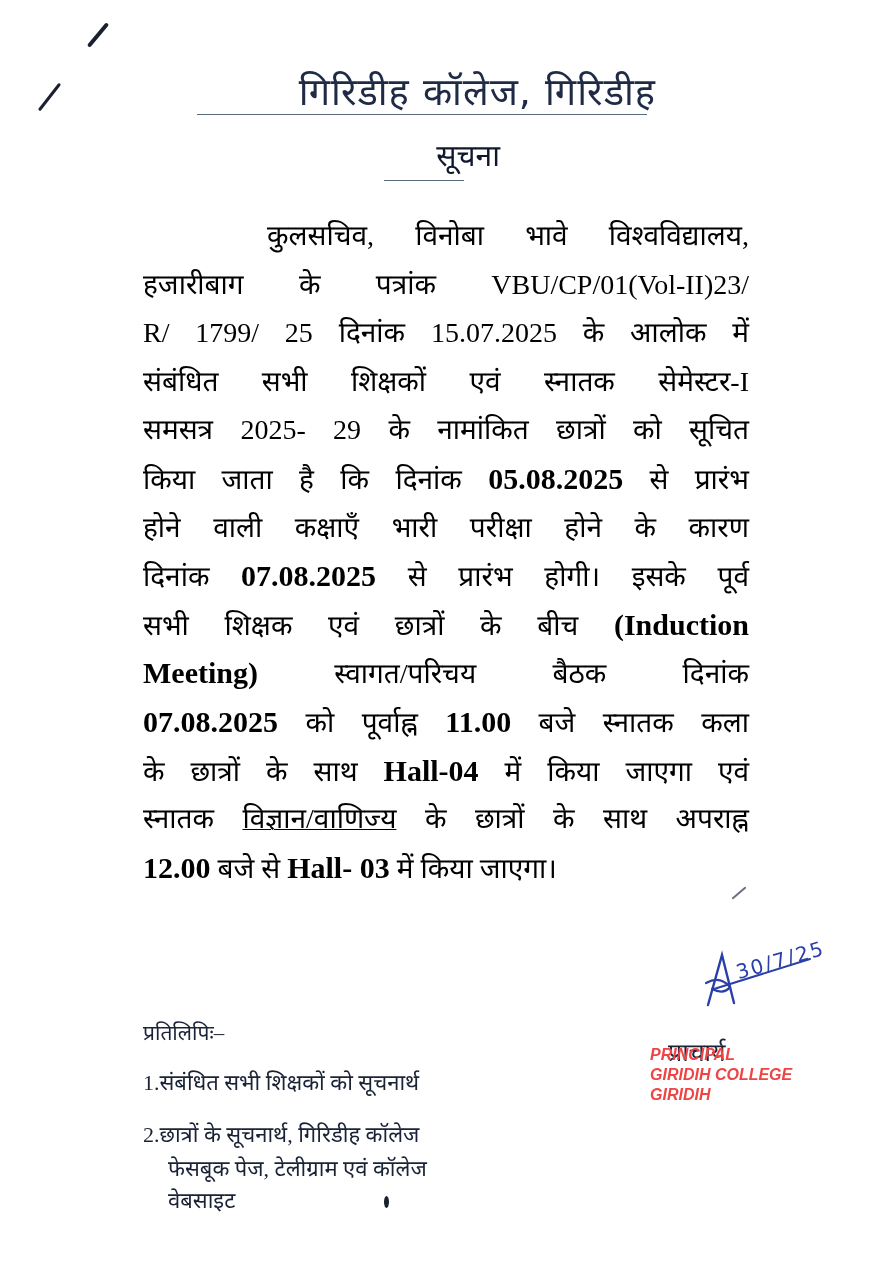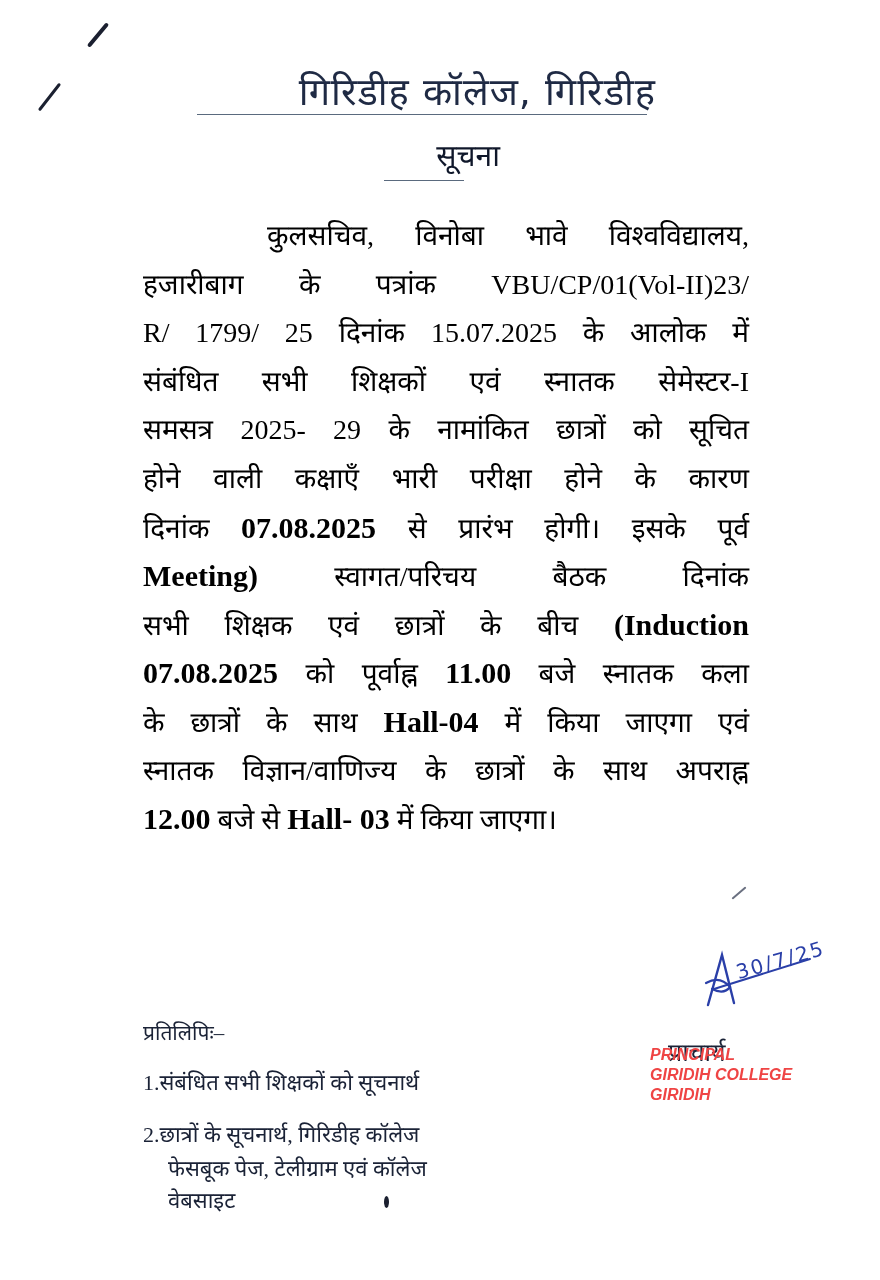--- a/index.html
+++ b/index.html
@@ -81,20 +81,21 @@
       text-align-last: left;
     }
     .body-line.indent {
       padding-left: 124px;
     }
     .b {
       font-weight: bold;
       font-size: 30px;
     }
     .u {
+      text-decoration: underline;
       text-decoration-thickness: 1px;
       margin-top: 8px;
     }
     .copy-block {
       position: absolute;
       left: 143px;
       top: 1018px;
       width: 400px;
       font-size: 21px;
       color: #1a2236;
@@ -184,30 +185,33 @@
   <span class="body-line">
     <span>R/ 1799/ 25 दिनांक 15.07.2025 के आलोक में</span>
   </span>
   <span class="body-line">
     <span>संबंधित सभी शिक्षकों एवं स्नातक सेमेस्टर-I</span>
   </span>
   <span class="body-line">
     <span>समसत्र 2025- 29 के नामांकित छात्रों को सूचित</span>
   </span>
   <span class="body-line">
+    <span>किया जाता है कि दिनांक </span><span class="b">05.08.2025</span><span> से प्रारंभ</span>
+  </span>
+  <span class="body-line">
     <span>होने वाली कक्षाएँ भारी परीक्षा होने के कारण</span>
   </span>
   <span class="body-line">
     <span>दिनांक </span><span class="b">07.08.2025</span><span> से प्रारंभ होगी। इसके पूर्व</span>
   </span>
   <span class="body-line">
+    <span>सभी शिक्षक एवं छात्रों के बीच </span><span class="b">(Induction</span>
+  </span>
+  <span class="body-line">
     <span class="b">Meeting)</span><span> स्वागत/परिचय बैठक दिनांक</span>
-  </span>
-  <span class="body-line">
-    <span>सभी शिक्षक एवं छात्रों के बीच </span><span class="b">(Induction</span>
   </span>
   <span class="body-line">
     <span class="b">07.08.2025</span><span> को पूर्वाह्न </span><span class="b">11.00</span><span> बजे स्नातक कला</span>
   </span>
   <span class="body-line">
     <span>के छात्रों के साथ </span><span class="b">Hall-04</span><span> में किया जाएगा एवं</span>
   </span>
   <span class="body-line">
     <span>स्नातक </span><span class="u">विज्ञान/वाणिज्य</span><span> के छात्रों के साथ अपराह्न</span>
   </span>

